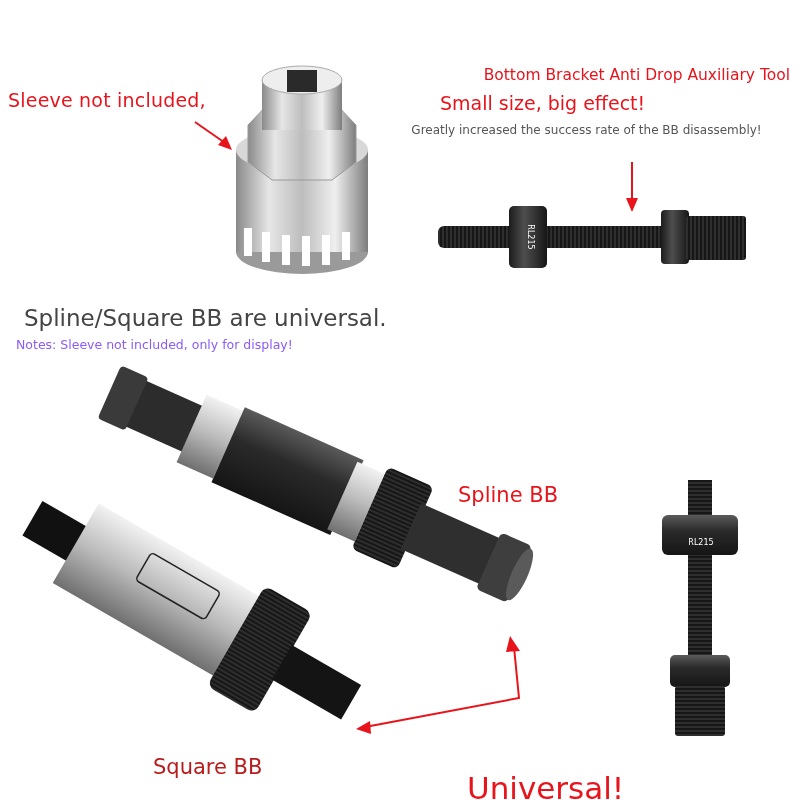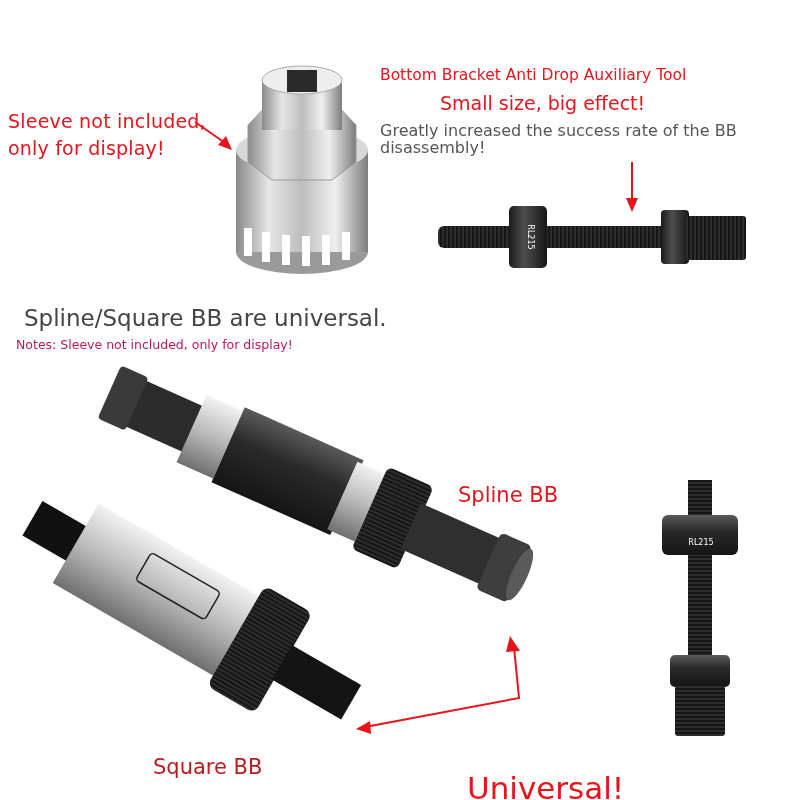--- a/index.html
+++ b/index.html
@@ -1,23 +1,23 @@
 <!DOCTYPE html>
 <html><head>
 <meta charset="utf-8">
 <style>
   html, body { margin: 0; padding: 0; }
   body { width: 800px; height: 800px; background: #ffffff; position: relative; overflow: hidden; font-family: "DejaVu Sans", sans-serif; }
   .abs { position: absolute; }
-  .t-sleeve { left: 8px; top: 87px; font-size: 19px; line-height: 27px; color: #e8141c; letter-spacing: 0.2px; margin-top: 21px; }
-  .t-title { left: 380px; top: 66px; width: 410px; text-align: left; font-size: 15.5px; color: #e8141c; }
+  .t-sleeve { left: 8px; top: 87px; font-size: 19px; line-height: 27px; color: #e8141c; letter-spacing: 0.2px; }
+  .t-title { left: 380px; top: 66px; width: 410px; text-align: right; font-size: 15.5px; color: #e8141c; }
   .t-sub { left: 440px; top: 92px; width: 345px; font-size: 19px; color: #e8141c; }
-  .t-desc { left: 380px; top: 122px; width: 413px; text-align: left; font-size: 16px; line-height: 17px; color: #555; }
+  .t-desc { left: 380px; top: 122px; width: 413px; text-align: center; font-size: 12px; line-height: 17px; color: #555; }
   .t-universal { left: 24px; top: 305px; font-size: 23px; color: #444; }
-  .t-notes { left: 16px; top: 337px; font-size: 12.5px; color: #be185d; }
+  .t-notes { left: 16px; top: 337px; font-size: 12.5px; color: #8b5cf6; }
   .t-spline { left: 458px; top: 483px; font-size: 21px; color: #e8141c; }
   .t-square { left: 153px; top: 755px; font-size: 21px; color: #b91c1c; }
   .t-univ { left: 467px; top: 722px; font-size: 31px; color: #e8141c; margin-top: 48px; }
   svg.layer { position: absolute; left: 0; top: 0; }
 </style>
 </head>
 <body>
 
 <svg class="layer" width="800" height="800" viewBox="0 0 800 800">
   <defs>
@@ -119,21 +119,20 @@
     <rect x="662" y="515" width="76" height="40" rx="6" fill="url(#blackH)"></rect>
     <text x="701" y="545" font-size="8" fill="#ffffff" font-family="DejaVu Sans, sans-serif" text-anchor="middle">RL215</text>
     <rect x="688" y="555" width="24" height="110" fill="url(#threadH)"></rect>
     <rect x="670" y="655" width="60" height="32" rx="5" fill="url(#blackH)"></rect>
     <rect x="675" y="686" width="50" height="50" rx="3" fill="url(#threadH)"></rect>
   </g>
 </svg>
 
 <div class="abs t-sleeve">
   <div>Sleeve not included,</div>
-  <div>only for display!</div>
 </div>
 
 <div class="abs t-title">Bottom Bracket Anti Drop Auxiliary Tool</div>
 <div class="abs t-sub">Small size, big effect!</div>
 <div class="abs t-desc">
   <div>Greatly increased the success rate of the BB disassembly!</div>
 </div>
 
 <div class="abs t-universal">Spline/Square BB are universal.</div>
 <div class="abs t-notes">Notes: Sleeve not included, only for display!</div>

